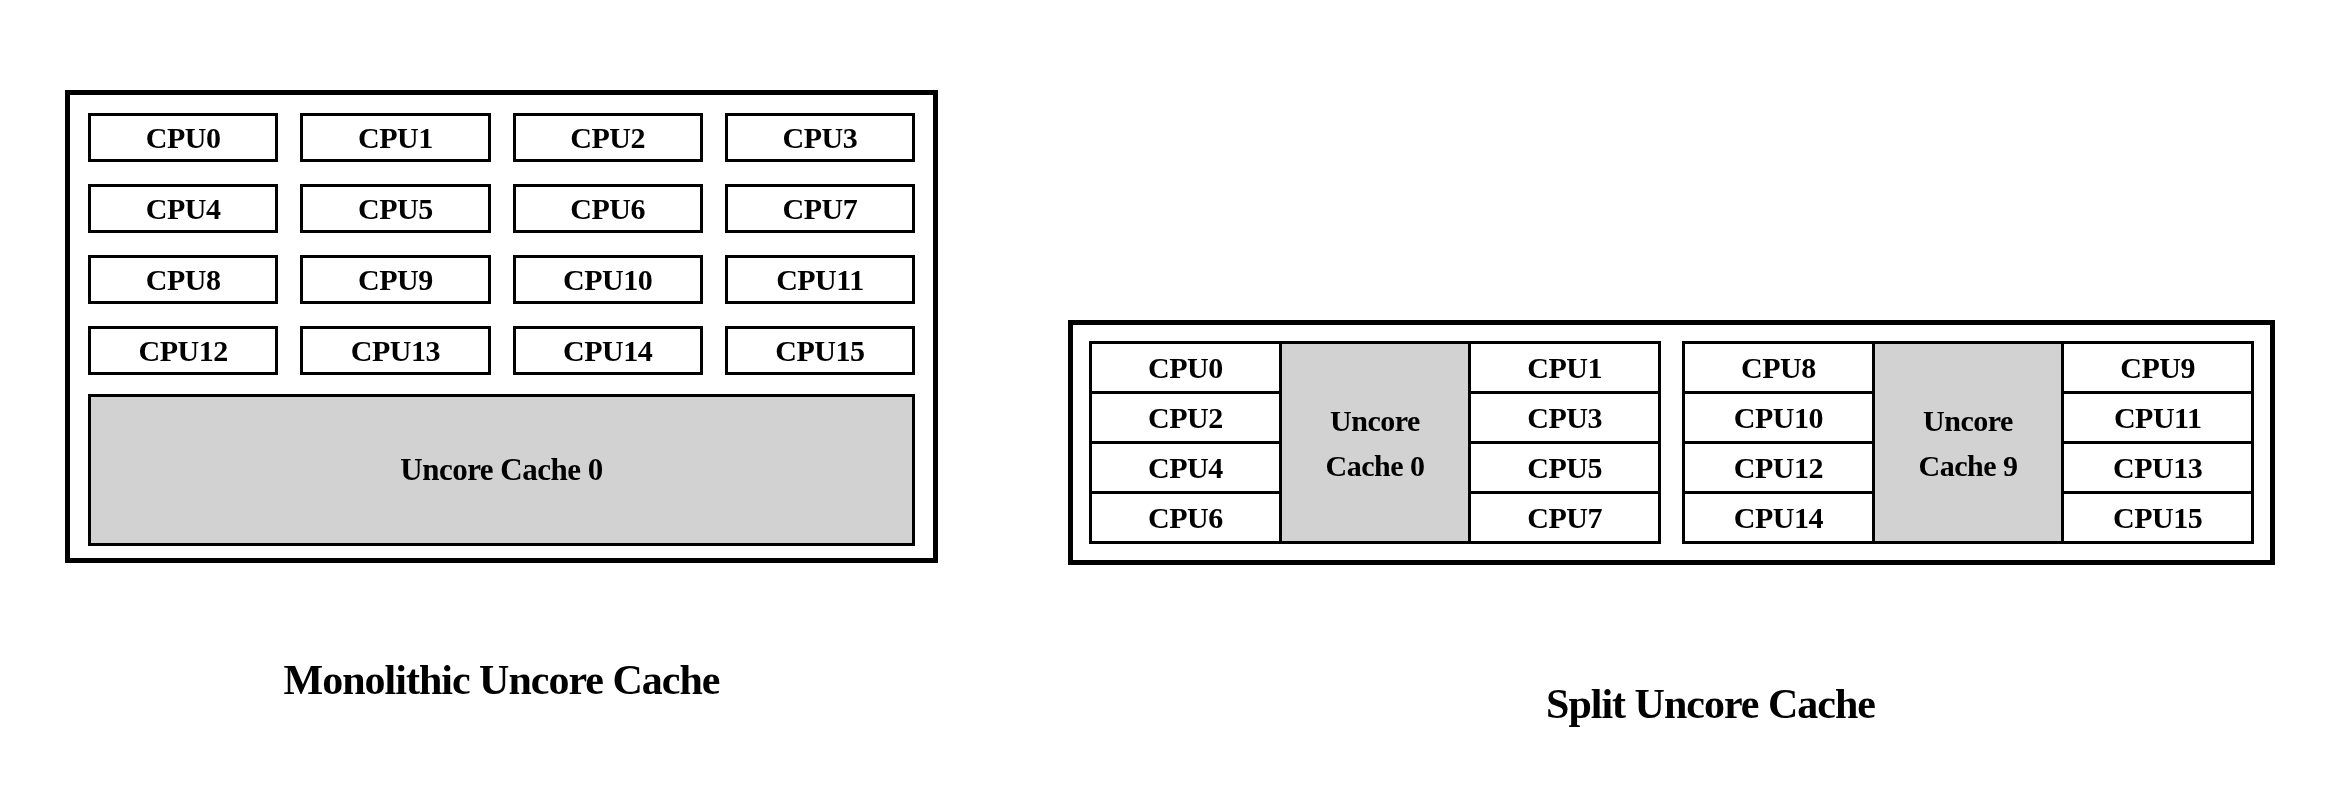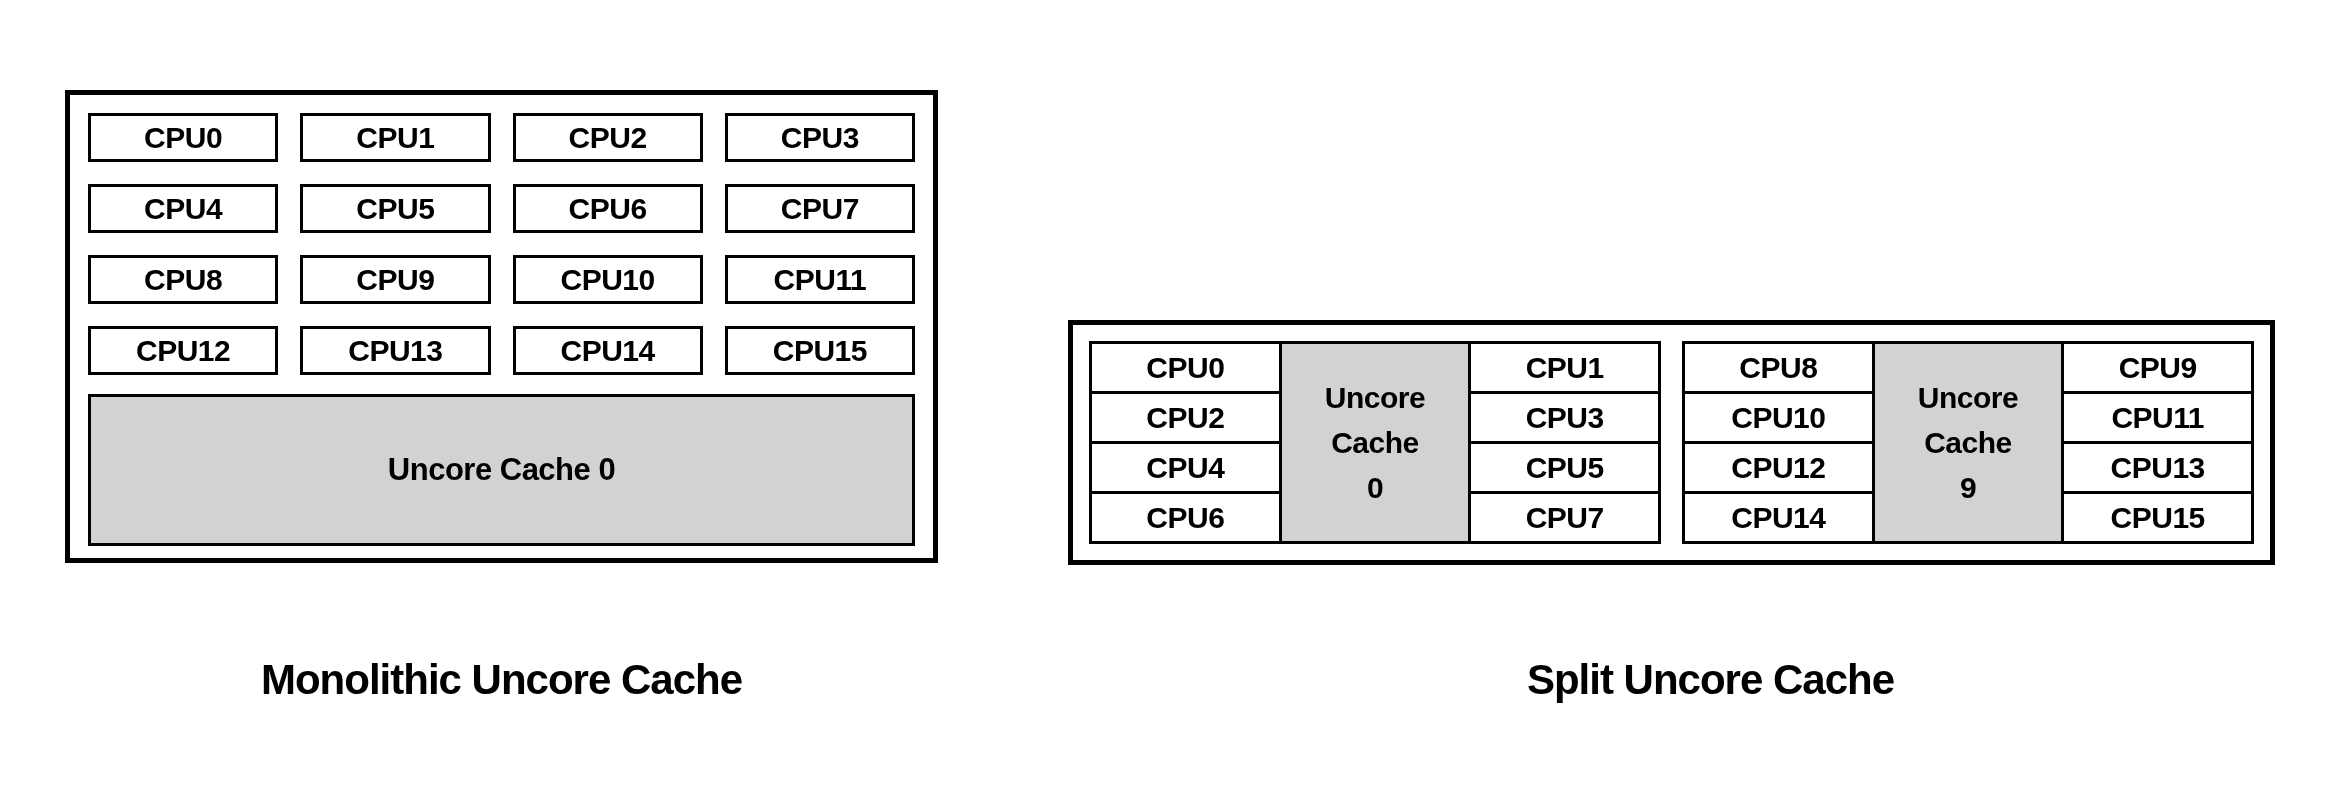--- a/index.html
+++ b/index.html
@@ -7,21 +7,21 @@
     padding: 0;
     background: #ffffff;
   }
   * { box-sizing: border-box; }
 
   .canvas {
     position: relative;
     width: 2348px;
     height: 802px;
     background: #ffffff;
-    font-family: Liberation Sans, sans-serif;
+    font-family: Liberation Serif, serif;
     color: #000000;
     overflow: hidden;
   }
 
   
   .mono {
     position: absolute;
     left: 65px;
     top: 90px;
     width: 873px;
@@ -111,21 +111,21 @@
     height: 56px;
     display: flex;
     align-items: center;
     justify-content: center;
     font-weight: bold;
     font-size: 42px;
     letter-spacing: -1px;
     white-space: nowrap;
   }
   .caption-mono { left: 65px;  width: 873px; }
-  .caption-split { left: 1107px; width: 1207px; }
+  .caption-split { left: 1107px; width: 1207px; margin-top: 24px; }
 </style>
 </head>
 <body>
 
 <div class="canvas">
 
   <div class="mono">
     <div class="mono-grid">
       <div class="cpu-box">CPU0</div>
       <div class="cpu-box">CPU1</div>

